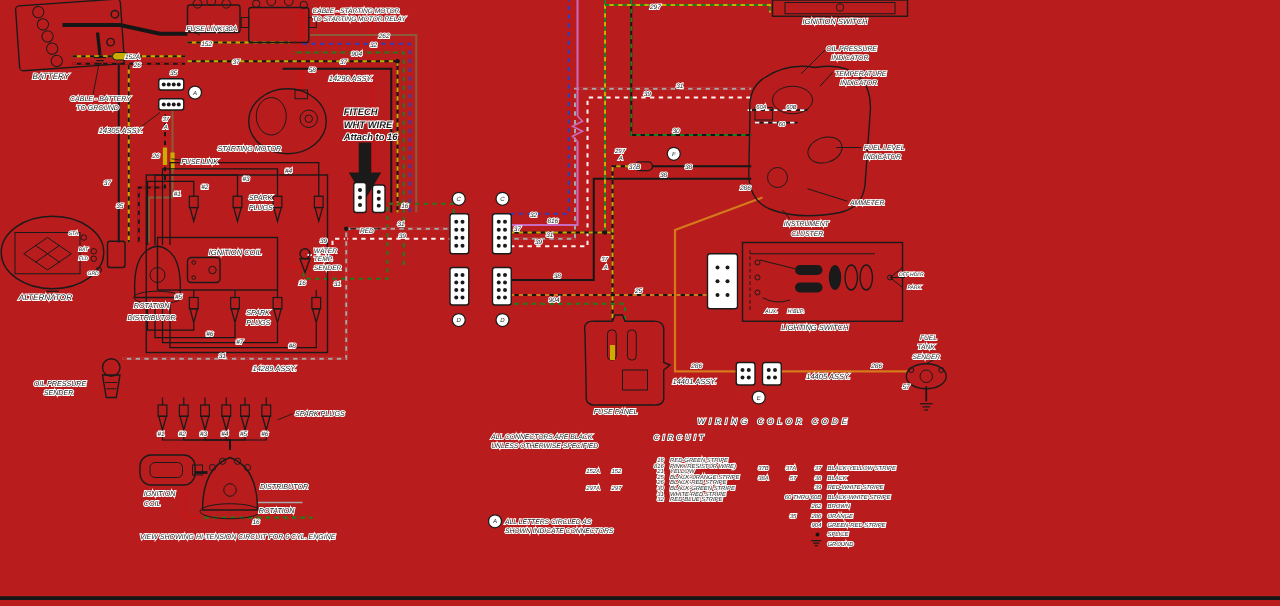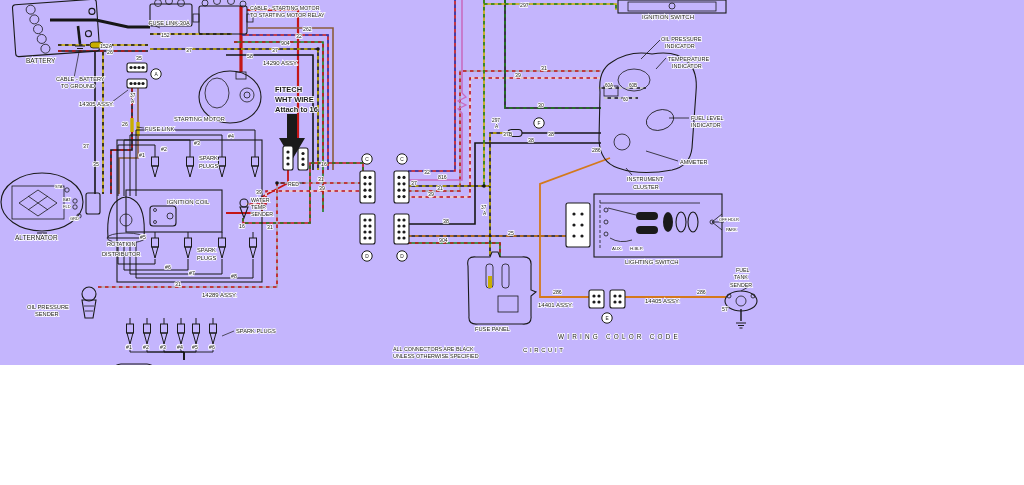--- a/index.html
+++ b/index.html
@@ -1,16 +1,16 @@
 <!DOCTYPE html>
 <html><head>
 <meta charset="utf-8">
 <style>
   html,body{margin:0;padding:0;background:#ffffff;}
-  .stage{position:relative;width:1024px;height:365px;background:#c4b5fd;overflow:hidden;}
+  .stage{position:relative;width:1024px;height:485px;background:#b91c1c;overflow:hidden;font-style:italic;}
   svg{display:block;}
   text{font-family:"Liberation Sans",sans-serif;fill:#1a1a1a;paint-order:stroke;stroke:#ffffff;stroke-width:1.6px;}
   .comp{fill:none;stroke:#1a1a1a;stroke-width:1.1;}
   .compThin{fill:none;stroke:#1a1a1a;stroke-width:0.8;}
   .fillInk{fill:#1a1a1a;stroke:none;}
 </style>
 </head>
 <body>
 
 <div class="stage">

